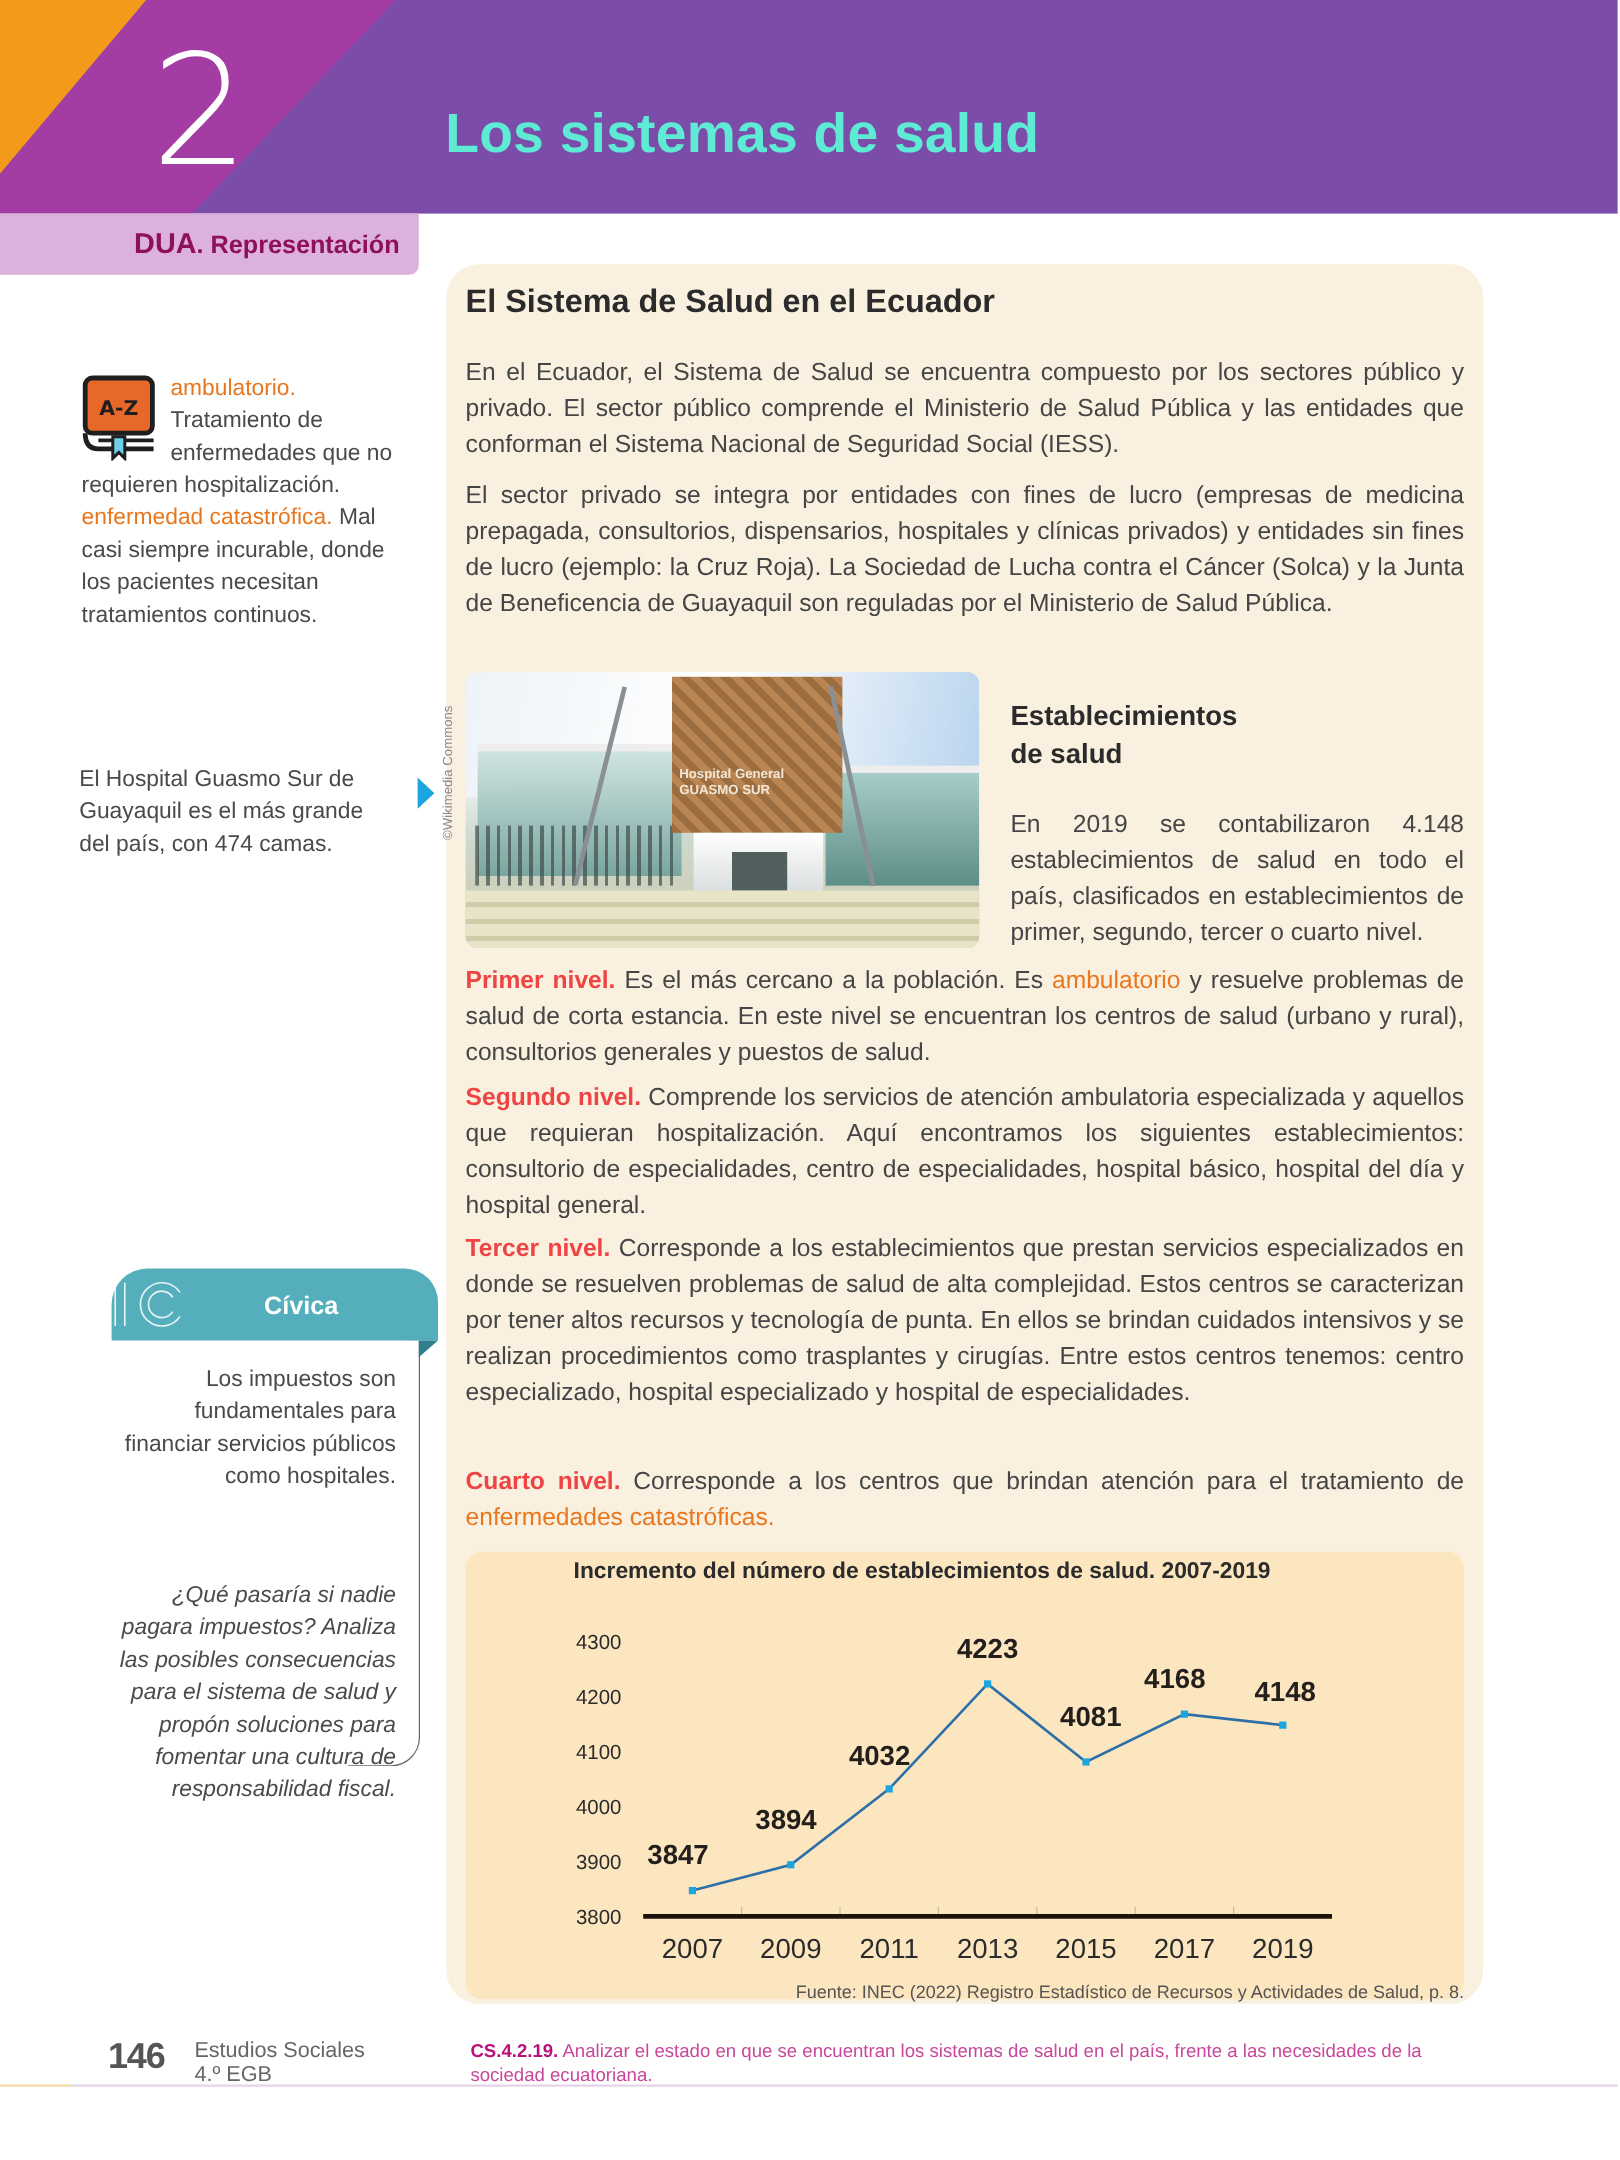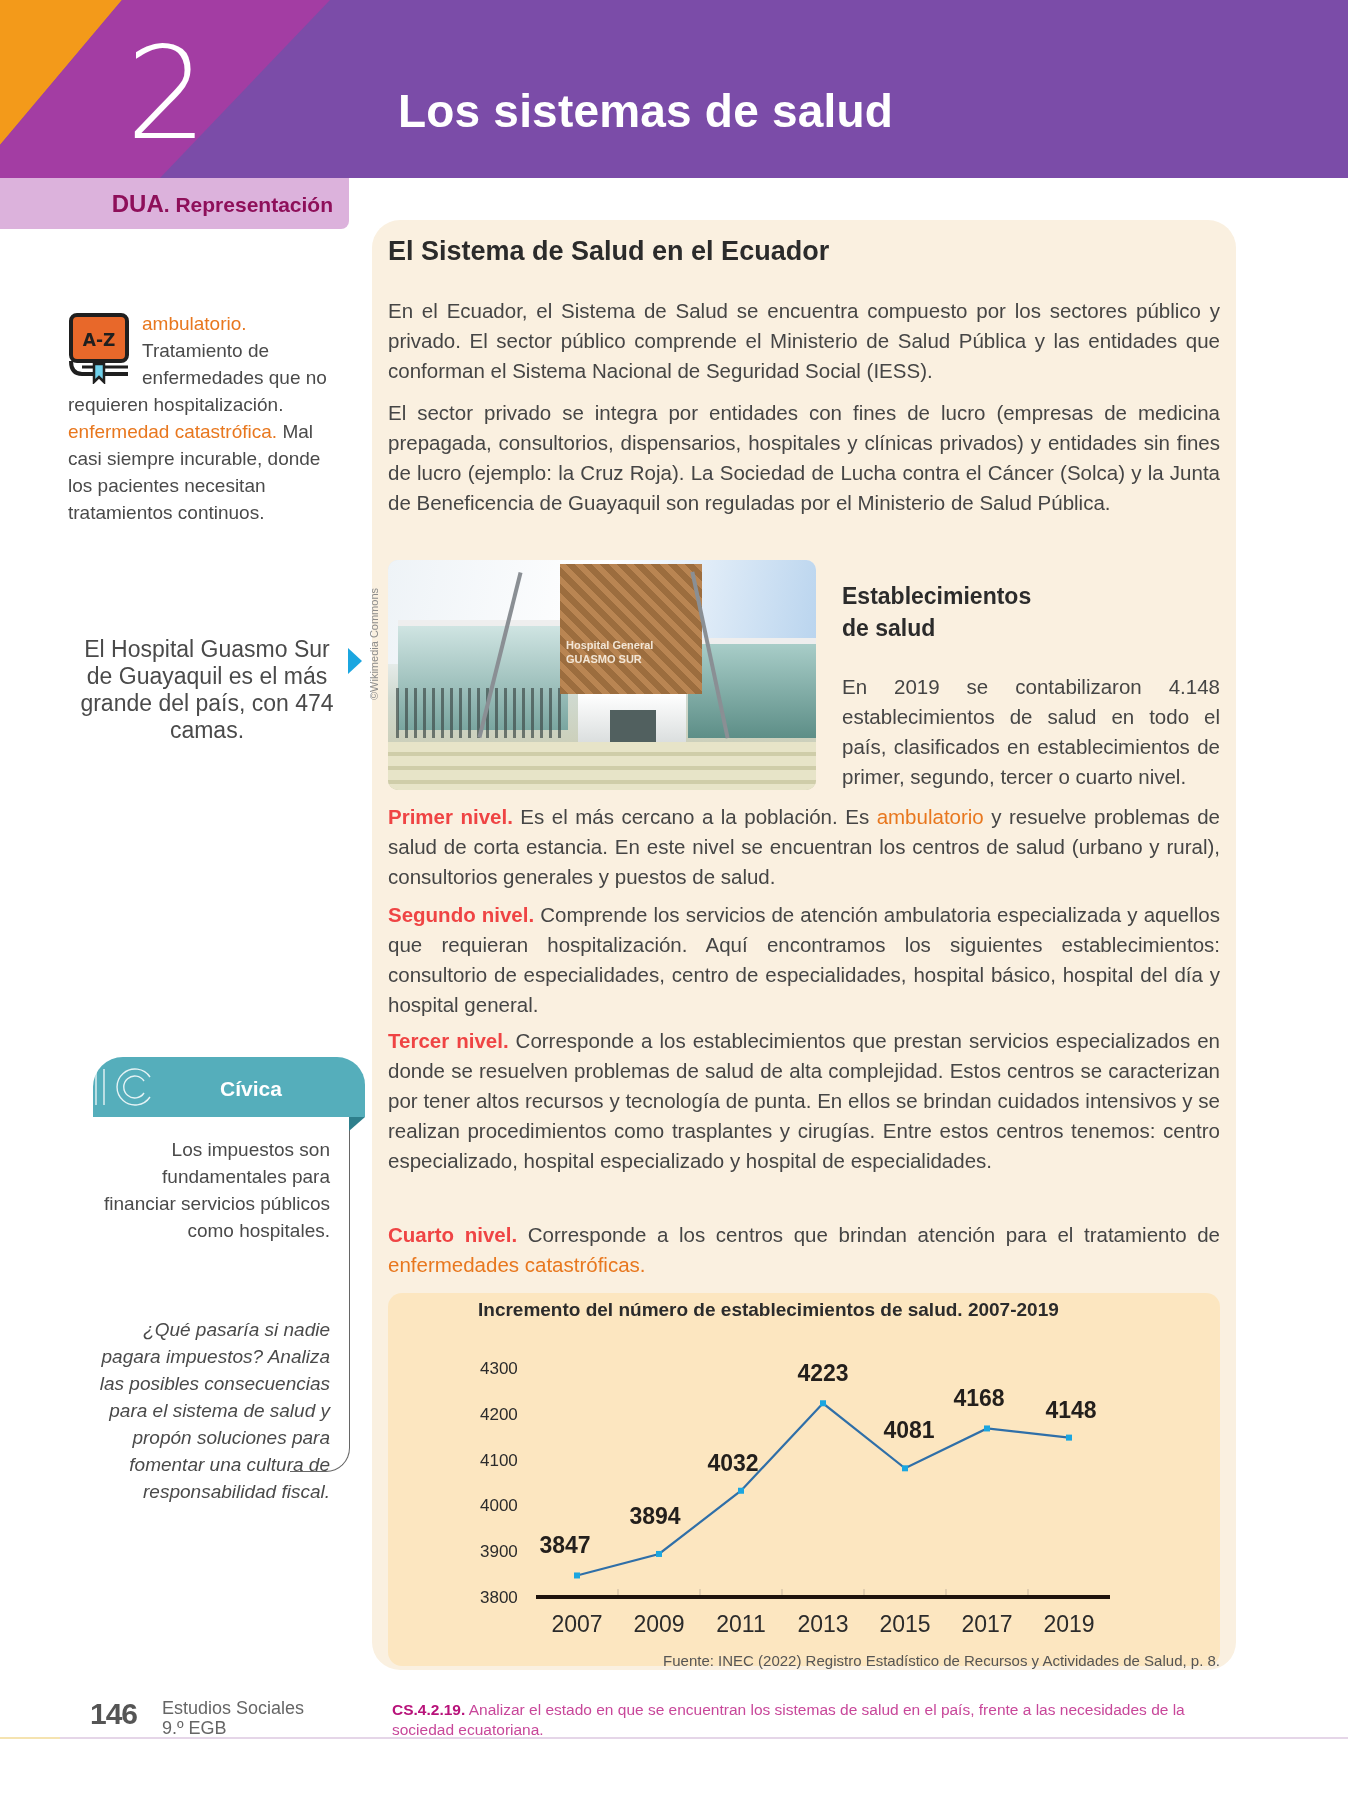--- a/index.html
+++ b/index.html
@@ -7,22 +7,22 @@
   body { position: relative; font-family: "DejaVu Sans", sans-serif; color: #3a3a3a; }
 
   
   .banner { position: absolute; left: 0; top: 0; width: 1348px; height: 178px; background: #7b4ca8; overflow: hidden; }
   .banner .stripe-orange { position: absolute; left: 0; top: 0; width: 1348px; height: 178px;
     background: #f39a1a; clip-path: polygon(0 0, 122px 0, 0 145px); }
   .banner .stripe-magenta { position: absolute; left: 0; top: 0; width: 1348px; height: 178px;
     background: #a33da3; clip-path: polygon(122px 0, 330px 0, 160px 178px, 0 178px, 0 145px); }
   .chapter-number { position: absolute; left: 126px; top: 30px; font-family: "DejaVu Sans", sans-serif;
     font-size: 128px; line-height: 1; font-weight: 300; color: #ffffff; letter-spacing: -4px; }
-  .chapter-title { position: absolute; left: 398px; top: 84px; font-family: "Liberation Sans", sans-serif;
-    font-size: 46px; font-weight: bold; color: #ffffff; letter-spacing: 0.2px; text-align: center; }
+  .chapter-title { position: absolute; left: 371px; top: 84px; font-family: "Liberation Sans", sans-serif;
+    font-size: 46px; font-weight: bold; color: #5eead4; letter-spacing: 0.2px; text-align: center; }
 
   .dua-tab { position: absolute; left: 0; top: 178px; width: 349px; height: 51px; background: #dcb2dc;
     border-bottom-right-radius: 8px; text-align: right; padding-right: 16px; padding-top: 12px; }
   .dua-tab .dua-strong { font-family: "Liberation Sans", sans-serif; font-weight: bold; font-size: 24px; color: #8e0f5a; }
   .dua-tab .dua-rest { font-family: "Liberation Sans", sans-serif; font-weight: bold; font-size: 21px; color: #8e0f5a; }
 
   
   .panel { position: absolute; left: 372px; top: 220px; width: 864px; height: 1450px;
     background: #faf0e0; border-radius: 28px; }
 
@@ -79,22 +79,22 @@
   .source { position: absolute; right: 130px; top: 1652px; font-family: "Liberation Sans", sans-serif;
     font-size: 15px; color: #555555; }
 
   
   .glossary { position: absolute; left: 68px; top: 310px; width: 272px; font-family: "Liberation Sans", sans-serif;
     font-size: 19px; line-height: 27px; color: #4a4a4a; }
   .glossary .az-icon { float: left; width: 64px; height: 72px; margin-right: 10px; margin-top: 2px; }
   .glossary .term { color: #e8771e; }
   .glossary p { margin-bottom: 0; }
 
-  .caption { position: absolute; left: 78px; top: 636px; width: 258px; text-align: center;
-    font-family: "Liberation Sans", sans-serif; font-size: 23px; line-height: 27px; color: #4a4a4a; }
+  .caption { position: absolute; left: 66px; top: 636px; width: 258px; text-align: left;
+    font-family: "Liberation Sans", sans-serif; font-size: 19px; line-height: 27px; color: #4a4a4a; }
   .caption-arrow { position: absolute; left: 348px; top: 648px; width: 0; height: 0;
     border-top: 13px solid transparent; border-bottom: 13px solid transparent; border-left: 14px solid #1ba6e0; }
 
   .civica-tab { position: absolute; left: 93px; top: 1057px; width: 272px; height: 60px; background: #55aebb;
     border-radius: 30px 28px 0 0; }
   .civica-fold { position: absolute; left: 349px; top: 1117px; width: 0; height: 0;
     border-top: 14px solid #2e7f8c; border-right: 16px solid transparent; }
   .civica-logo { position: absolute; left: 92px; top: 1065px; width: 66px; height: 44px; }
   .civica-label { position: absolute; left: 220px; top: 1077px; font-family: "Liberation Sans", sans-serif;
     font-size: 21px; font-weight: bold; color: #ffffff; }
@@ -236,19 +236,19 @@
   <path d="M58 12 A18 18 0 1 0 58 32" stroke="#ffffff" stroke-width="1.4" fill="none" opacity="0.85"></path>
   <path d="M52 16 A11 11 0 1 0 52 28" stroke="#ffffff" stroke-width="1.4" fill="none" opacity="0.85"></path>
 </svg>
 <div class="civica-label">Cívica</div>
 <div class="civica-text">Los impuestos son fundamentales para financiar servicios públicos como hospitales.</div>
 <div class="civica-q">¿Qué pasaría si nadie pagara impuestos? Analiza las posibles consecuencias para el sistema de salud y propón soluciones para fomentar una cultura de responsabilidad fiscal.</div>
 
 <div class="page-number">146</div>
 <div class="subject">
   <div>Estudios Sociales</div>
-  <div>9.º EGB</div>
+  <div>4.º EGB</div>
 </div>
 <div class="skill">
   <span class="code">CS.4.2.19.</span><span> Analizar el estado en que se encuentran los sistemas de salud en el país, frente a las necesidades de la sociedad ecuatoriana.</span>
 </div>
 <div class="footer-line"></div>
 <div class="footer-line-left"></div>
 
 </body></html>

